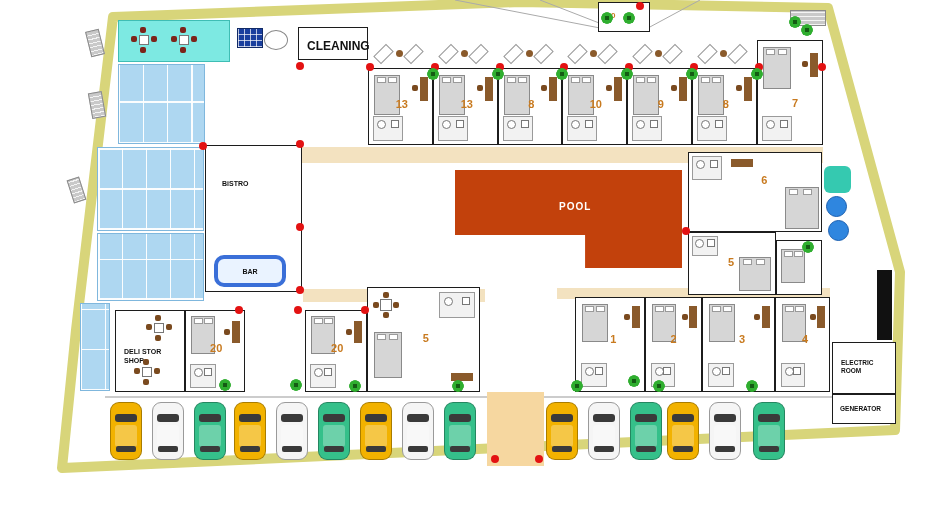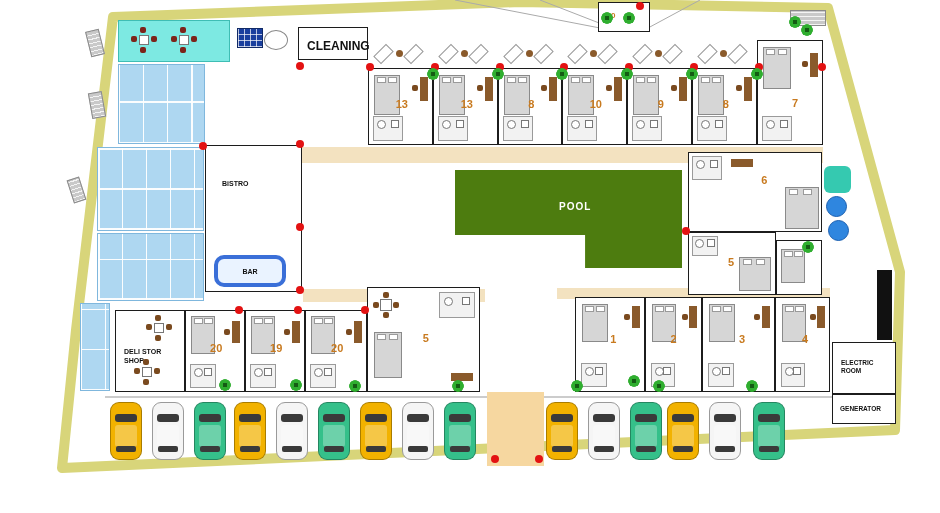--- a/index.html
+++ b/index.html
@@ -30,21 +30,21 @@
   .tree{position:absolute;width:12px;height:12px;border-radius:50%;transform:translate(-50%,-50%);
         background:radial-gradient(circle,#145c14 0 28%,#2fae2f 28% 68%,rgba(47,174,47,.3) 68% 100%);}
   .dot{position:absolute;width:8px;height:8px;border-radius:50%;background:#e31212;transform:translate(-50%,-50%);}
   .car{position:absolute;width:32px;height:58px;border-radius:9px;border:1px solid rgba(0,0,0,.3);box-sizing:border-box;}
   .car[data-color="yellow"]{background:#f2b200;}
   .car[data-color="white"]{background:#f5f5f5;border-color:#9a9a9a;}
   .car[data-color="teal"]{background:#35c08a;}
   .car .ws{position:absolute;left:4px;right:4px;top:11px;height:8px;background:#3a3a3a;border-radius:3px;}
   .car .rw{position:absolute;left:5px;right:5px;bottom:7px;height:6px;background:#3a3a3a;border-radius:2px;}
   .car .rf{position:absolute;left:4px;right:4px;top:22px;height:22px;background:rgba(255,255,255,.28);border-radius:3px;}
-  .pool{position:absolute;left:455px;top:170px;width:227px;height:98px;background:#4d7c0f;
+  .pool{position:absolute;left:455px;top:170px;width:227px;height:98px;background:#c2410c;
         clip-path:polygon(0 0,100% 0,100% 100%,57.3% 100%,57.3% 66.3%,0 66.3%);}
   .pool-label{position:absolute;left:104px;top:31px;color:#fff;font-size:10px;font-weight:bold;letter-spacing:1px;}
   .vent{position:absolute;background:#c9c9c9;border:1px solid #8a8a8a;box-sizing:border-box;
         background-image:repeating-linear-gradient(0deg,rgba(255,255,255,.8) 0 1px,transparent 1px 4px);}
   .blackbar{position:absolute;background:#111;}
   .spa{position:absolute;border-radius:6px;background:#35c9b0;}
   .tub{position:absolute;border-radius:50%;background:#2f86df;border:1px solid #1b5fb0;box-sizing:border-box;}
   .bar-box{position:absolute;border:4px solid #3a6fd8;border-radius:10px;background:#eaf3ff;box-sizing:border-box;}
   .dine{position:absolute;width:26px;height:26px;}
 </style>
@@ -294,33 +294,20 @@
       <div class="pillow" style="left:2px;"></div>
         <div class="pillow" style="left:12px;"></div>
       </div>
     <div class="desk" style="right:4px;top:10px;width:8px;height:22px;"></div>
     <div class="chair" style="right:14px;top:18px;"></div>
     <div class="bath" style="left:4px;bottom:3px;width:26px;height:24px;">
       <div class="wc" style="left:3px;top:3px;"></div>
         <div class="sinkk" style="right:3px;top:3px;"></div>
       </div>
     <div class="room-num" style="left:52%;top:46%;">20</div>
-  </div>
-  <div class="room" style="left:245px;top:310px;width:60px;height:82px;">
-    <div class="bed" style="left:5px;top:5px;width:24px;height:38px;">
-      <div class="pillow" style="left:2px;"></div>
-        <div class="pillow" style="left:12px;"></div>
-      </div>
-    <div class="desk" style="right:4px;top:10px;width:8px;height:22px;"></div>
-    <div class="chair" style="right:14px;top:18px;"></div>
-    <div class="bath" style="left:4px;bottom:3px;width:26px;height:24px;">
-      <div class="wc" style="left:3px;top:3px;"></div>
-        <div class="sinkk" style="right:3px;top:3px;"></div>
-      </div>
-    <div class="room-num" style="left:52%;top:46%;">19</div>
   </div>
   <div class="room" style="left:305px;top:310px;width:62px;height:82px;">
     <div class="bed" style="left:5px;top:5px;width:24px;height:38px;">
       <div class="pillow" style="left:2px;"></div>
         <div class="pillow" style="left:12px;"></div>
       </div>
     <div class="desk" style="right:4px;top:10px;width:8px;height:22px;"></div>
     <div class="chair" style="right:14px;top:18px;"></div>
     <div class="bath" style="left:4px;bottom:3px;width:26px;height:24px;">
       <div class="wc" style="left:3px;top:3px;"></div>

